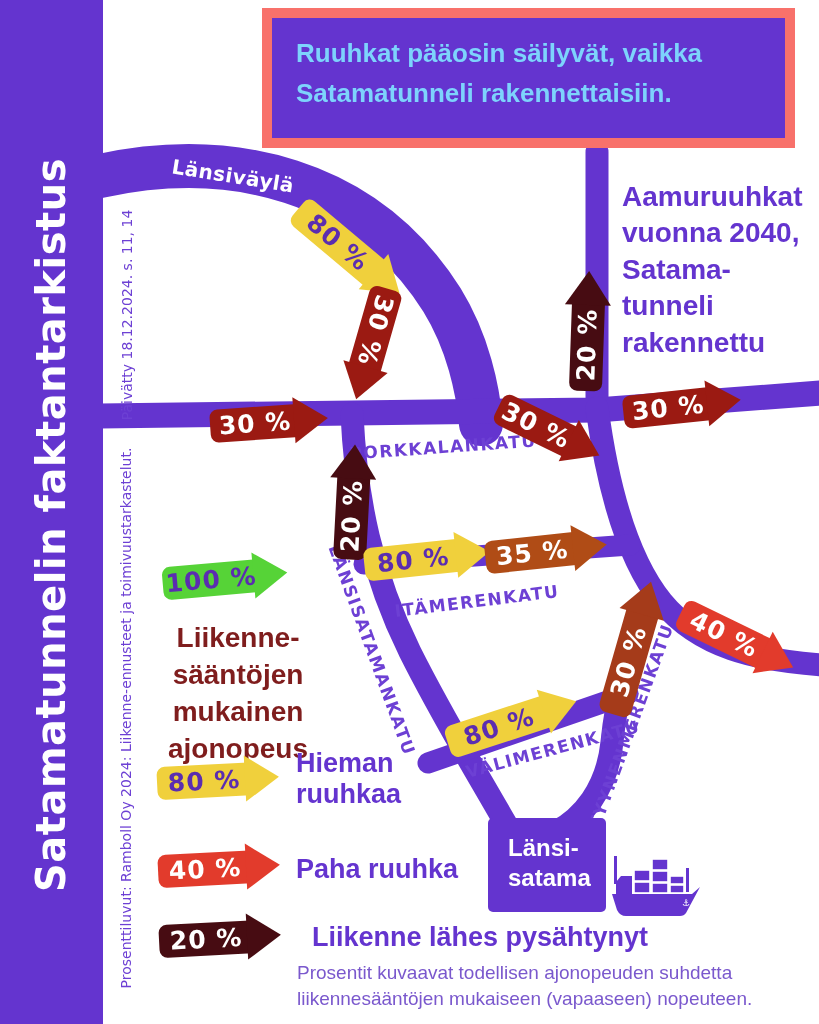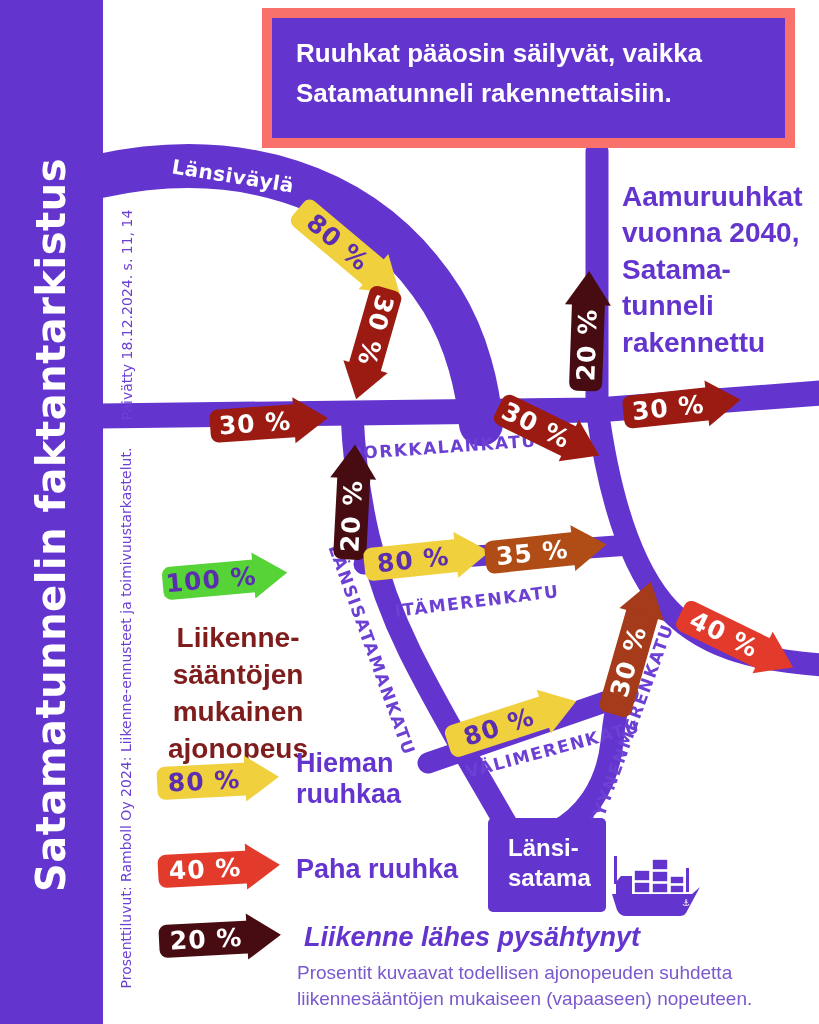--- a/index.html
+++ b/index.html
@@ -10,21 +10,21 @@
 
   
   .sidebar{left:0;top:0;width:103px;height:1024px;background:#6434cf;}
   .sidebar-title{left:51px;top:525px;transform:translate(-50%,-50%) rotate(-90deg);
     color:#fff;font-size:40px;font-weight:bold;white-space:nowrap;letter-spacing:0.5px;}
   .vnote{color:#6d40d4;font-size:14px;white-space:nowrap;transform:translate(-50%,-50%) rotate(-90deg);}
 
   
   .banner{left:262px;top:8px;width:533px;height:140px;background:#6434cf;
     border:10px solid #f8716b;box-sizing:border-box;}
-  .banner-text{padding:15px 24px;color:#ffffff;font-size:26px;font-weight:bold;line-height:1.55;
+  .banner-text{padding:15px 24px;color:#7dd3fc;font-size:26px;font-weight:bold;line-height:1.55;
     font-family:"Liberation Sans",sans-serif;}
 
   
   .scenario{left:622px;top:168px;width:190px;color:#6434cf;font-size:28px;font-weight:bold;
     line-height:1.3;font-family:"Liberation Sans",sans-serif;margin-top:11px;}
 
   
   .roads{left:0;top:0;}
 
   
@@ -185,21 +185,21 @@
       <div class="head"></div>
       <span class="pct">40 %</span>
     </div>
   <div class="abs legend-label" style="left:296px;top:854px;text-align:right;">Paha ruuhka</div>
 
   <div class="arrow c-maroon" style="left:220px;top:938px;width:122px;--r:-3deg;">
       <div class="tail"></div>
       <div class="head"></div>
       <span class="pct">20 %</span>
     </div>
-  <div class="abs legend-label" style="left:304px;top:922px;font-style:italic;">Liikenne lähes pysähtynyt</div>
+  <div class="abs legend-label" style="left:312px;top:922px;">Liikenne lähes pysähtynyt</div>
 
   <div class="abs footnote">Prosentit kuvaavat todellisen ajonopeuden suhdetta liikennesääntöjen mukaiseen (vapaaseen) nopeuteen.</div>
 
   <div class="abs port-box">
     <div class="port-label pre">Länsi-
 satama</div>
   </div>
   <svg class="abs" style="left:610px;top:852px;" width="92" height="66" viewBox="0 0 92 66">
     <g fill="#6434cf">
       <path d="M2 42 L82 42 L90 35 L76 61 Q74 64 70 64 L16 64 Q10 64 7 58 Z"></path>

